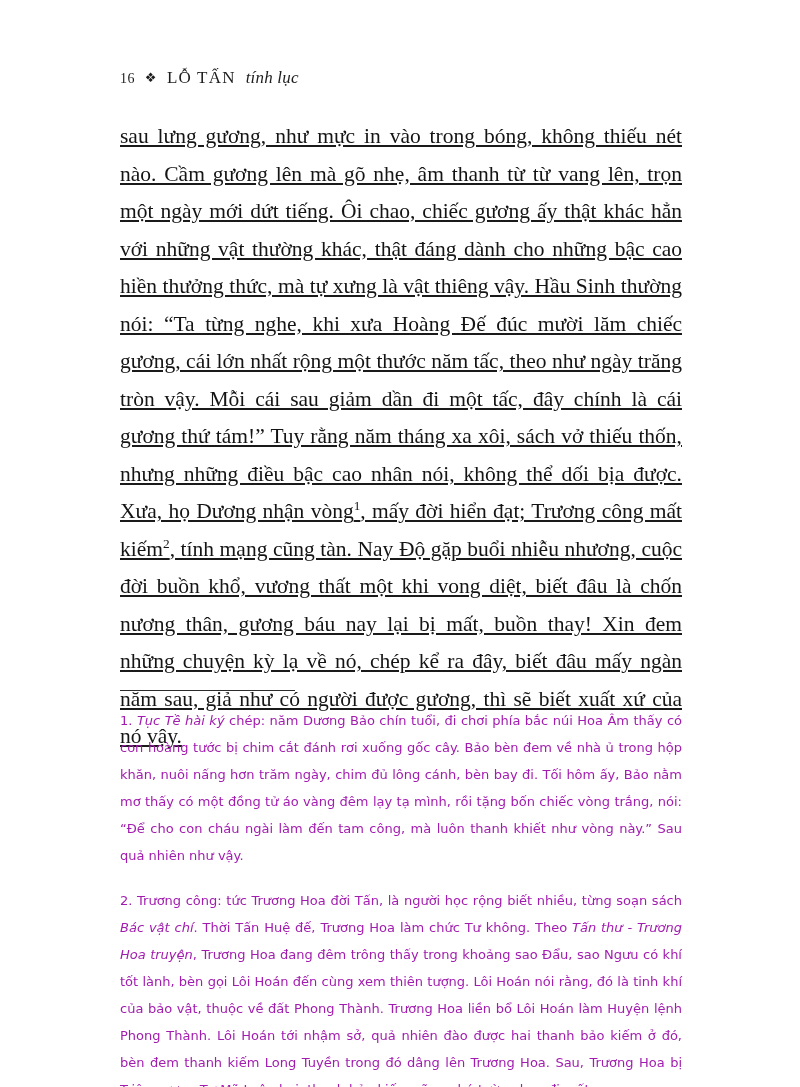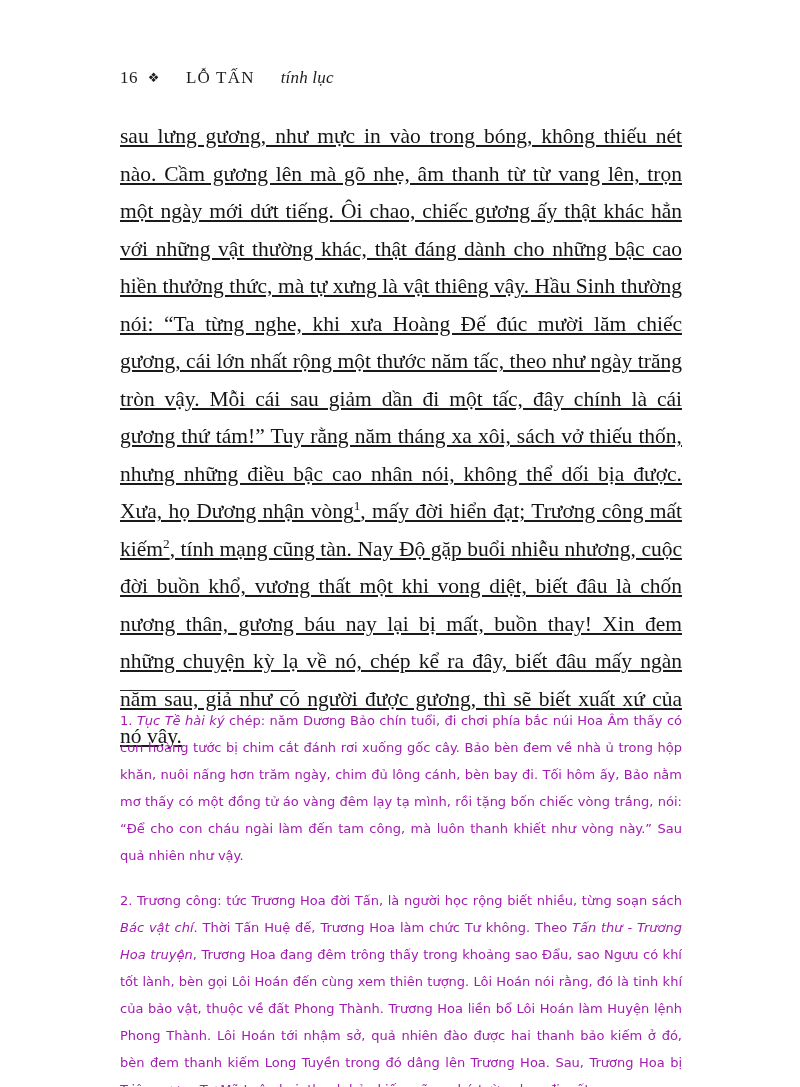--- a/index.html
+++ b/index.html
@@ -26,32 +26,31 @@
     left: 120px;
     display: flex;
     align-items: baseline;
     gap: 10px;
     font-family: "Liberation Serif", serif;
     font-size: 17px;
     letter-spacing: 0.4px;
     color: #1d1d1d;
   }
   .running-head .page-num {
-    font-size: 17px;
+    font-size: 14px;
   }
   .running-head .floret {
     font-size: 13px;
     position: relative;
     top: -1px;
     color: #1d1d1d;
   }
   .running-head .head-title {
     font-size: 17px;
     letter-spacing: 1.2px;
-    margin-left: 16px;
   }
   .running-head .head-title-italic {
     font-style: italic;
     letter-spacing: 0.2px;
   }
   .body-block {
     position: absolute;
     top: 118px;
     left: 120px;
     width: 562px;

